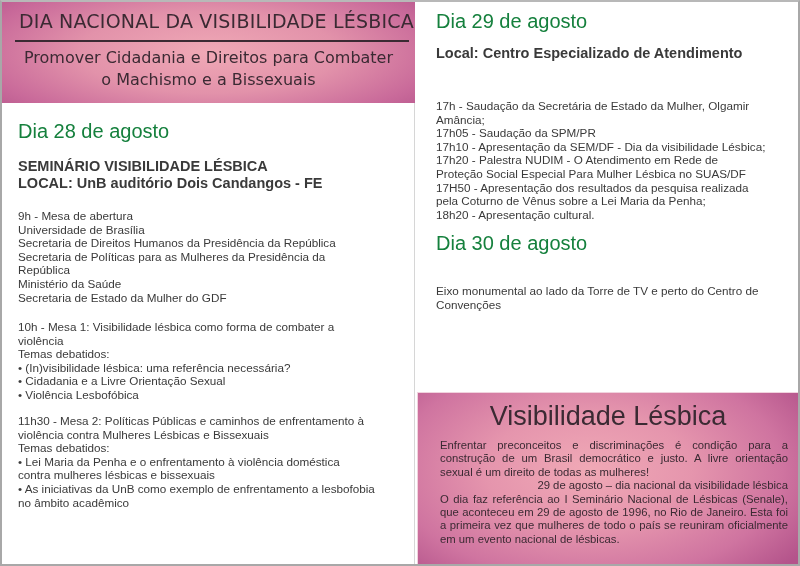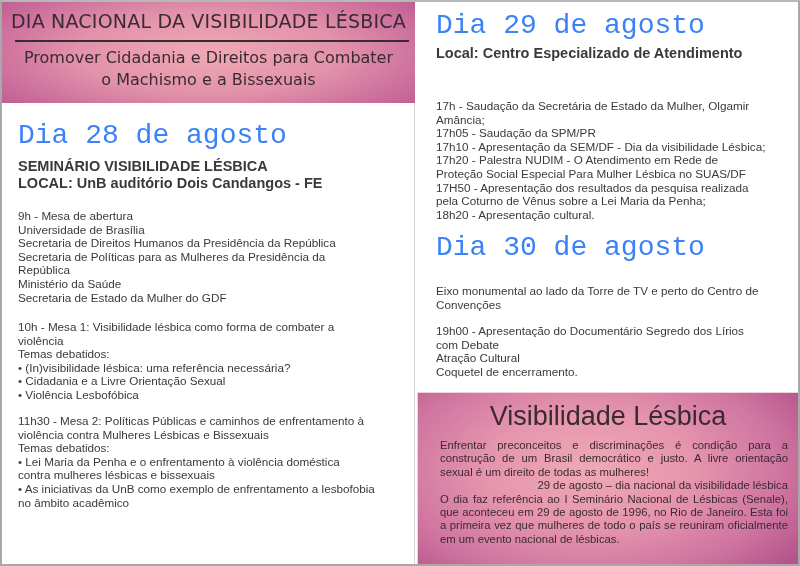--- a/index.html
+++ b/index.html
@@ -10,38 +10,38 @@
     position: absolute; left: 0; top: 0; width: 800px; height: 566px;
     border: 2px solid #a8a8a8; border-top-color: #b8b8b8;
   }
 
   
   .banner {
     position: absolute; left: 2px; top: 2px; width: 413px; height: 101px;
     background: radial-gradient(ellipse 70% 90% at 50% 50%, #f0a9b6 0%, #e292aa 45%, #c96a9a 80%, #b5568c 100%);
   }
   .banner-title {
-    position: absolute; left: 0; top: 8px; width: 100%; text-align: center;
+    position: absolute; left: 8px; top: 8px; width: 100%; text-align: center;
     font-family: "DejaVu Sans", sans-serif; font-size: 19px; color: #3b2a33; letter-spacing: 0.2px;
   }
   .banner-rule {
     position: absolute; left: 13px; top: 38px; width: 394px; height: 2px; background: #3b2a33;
   }
   .banner-sub {
     position: absolute; left: 0; top: 45px; width: 100%; text-align: center;
     font-family: "DejaVu Sans", sans-serif; font-size: 16px; line-height: 22px; color: #3b2a33;
   }
 
   
   .left-box {
     position: absolute; left: 2px; top: 103px; width: 413px; height: 461px;
     background: #ffffff; border-right: 1px solid #d6d6d6; padding-left: 12px;
   }
   .day-title {
-    position: absolute; font-family: Liberation Mono, monospace; font-size: 28px; color: #3b82f6;
+    position: absolute; font-family: Liberation Sans, sans-serif; font-size: 20px; color: #15803d;
   }
   .bold-head {
     position: absolute; font-weight: bold; font-size: 14.5px; line-height: 17px; color: #3a3a3a;
   }
   .body-text {
     position: absolute; font-size: 11.7px; line-height: 13.6px; color: #3a3a3a; white-space: pre-line;
   }
 
   
   .right-box {
@@ -116,24 +116,20 @@
 17h10 - Apresentação da SEM/DF - Dia da visibilidade Lésbica;
 17h20 - Palestra NUDIM - O Atendimento em Rede de
 Proteção Social Especial Para Mulher Lésbica no SUAS/DF
 17H50 - Apresentação dos resultados da pesquisa realizada
 pela Coturno de Vênus sobre a Lei Maria da Penha;
 18h20 - Apresentação cultural.</div>
 
   <div class="day-title" style="left:21px; top:230px;">Dia 30 de agosto</div>
   <div class="body-text" style="left:21px; top:282px;">Eixo monumental ao lado da Torre de TV e perto do Centro de
 Convenções</div>
-  <div class="body-text" style="left:21px; top:322px;">19h00 - Apresentação do Documentário Segredo dos Lírios
-com  Debate
-Atração Cultural
-Coquetel de encerramento.</div>
 </div>
 
 <div class="info-box">
   <div class="info-title">Visibilidade Lésbica</div>
   <div class="info-text">
     <p>Enfrentar preconceitos e discriminações é condição para a construção de um Brasil democrático e justo. A livre orientação sexual é um direito de todas as mulheres!</p>
     <span class="strong">29 de agosto – dia nacional da visibilidade lésbica</span>
     <p>O dia faz referência ao I Seminário Nacional de Lésbicas (Senale), que aconteceu em 29 de agosto de 1996, no Rio de Janeiro. Esta foi a primeira vez que mulheres de todo o país se reuniram oficialmente em um evento nacional de lésbicas.</p>
   </div>
 </div>

